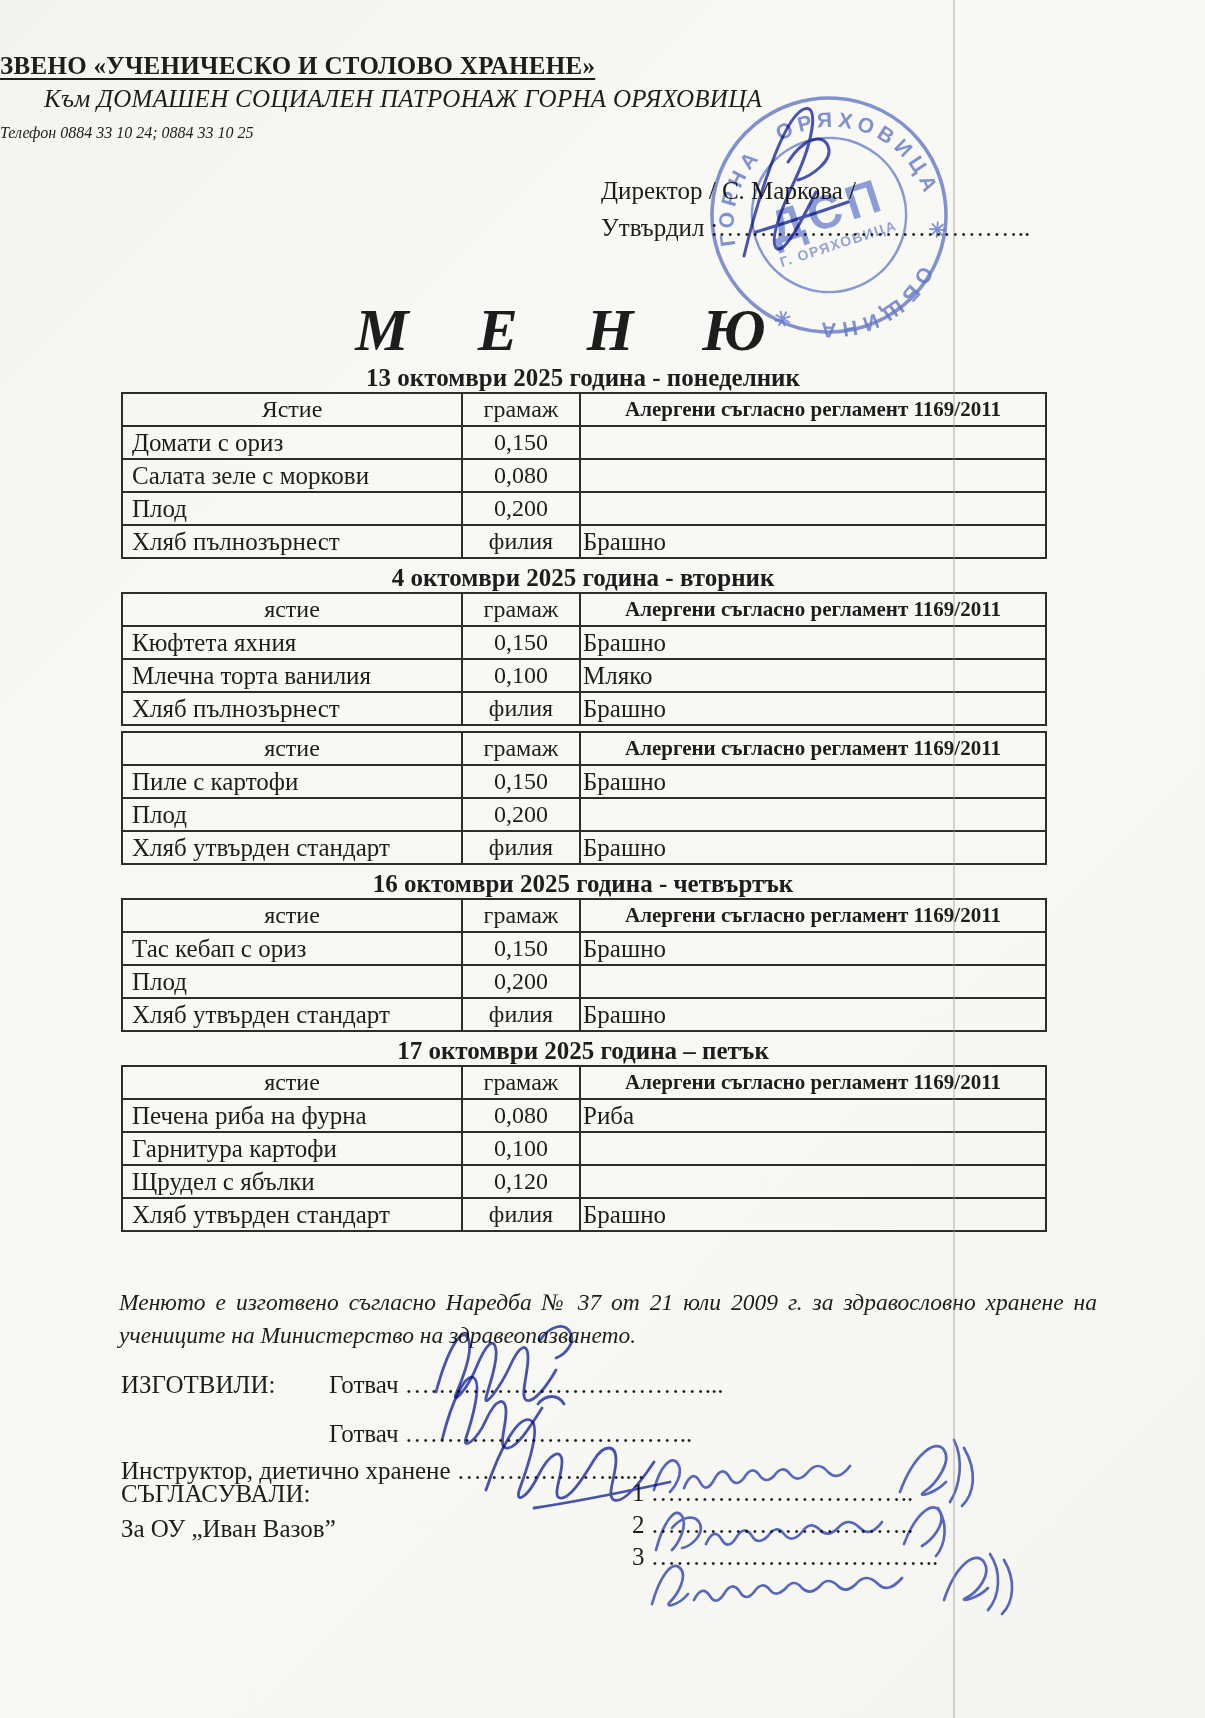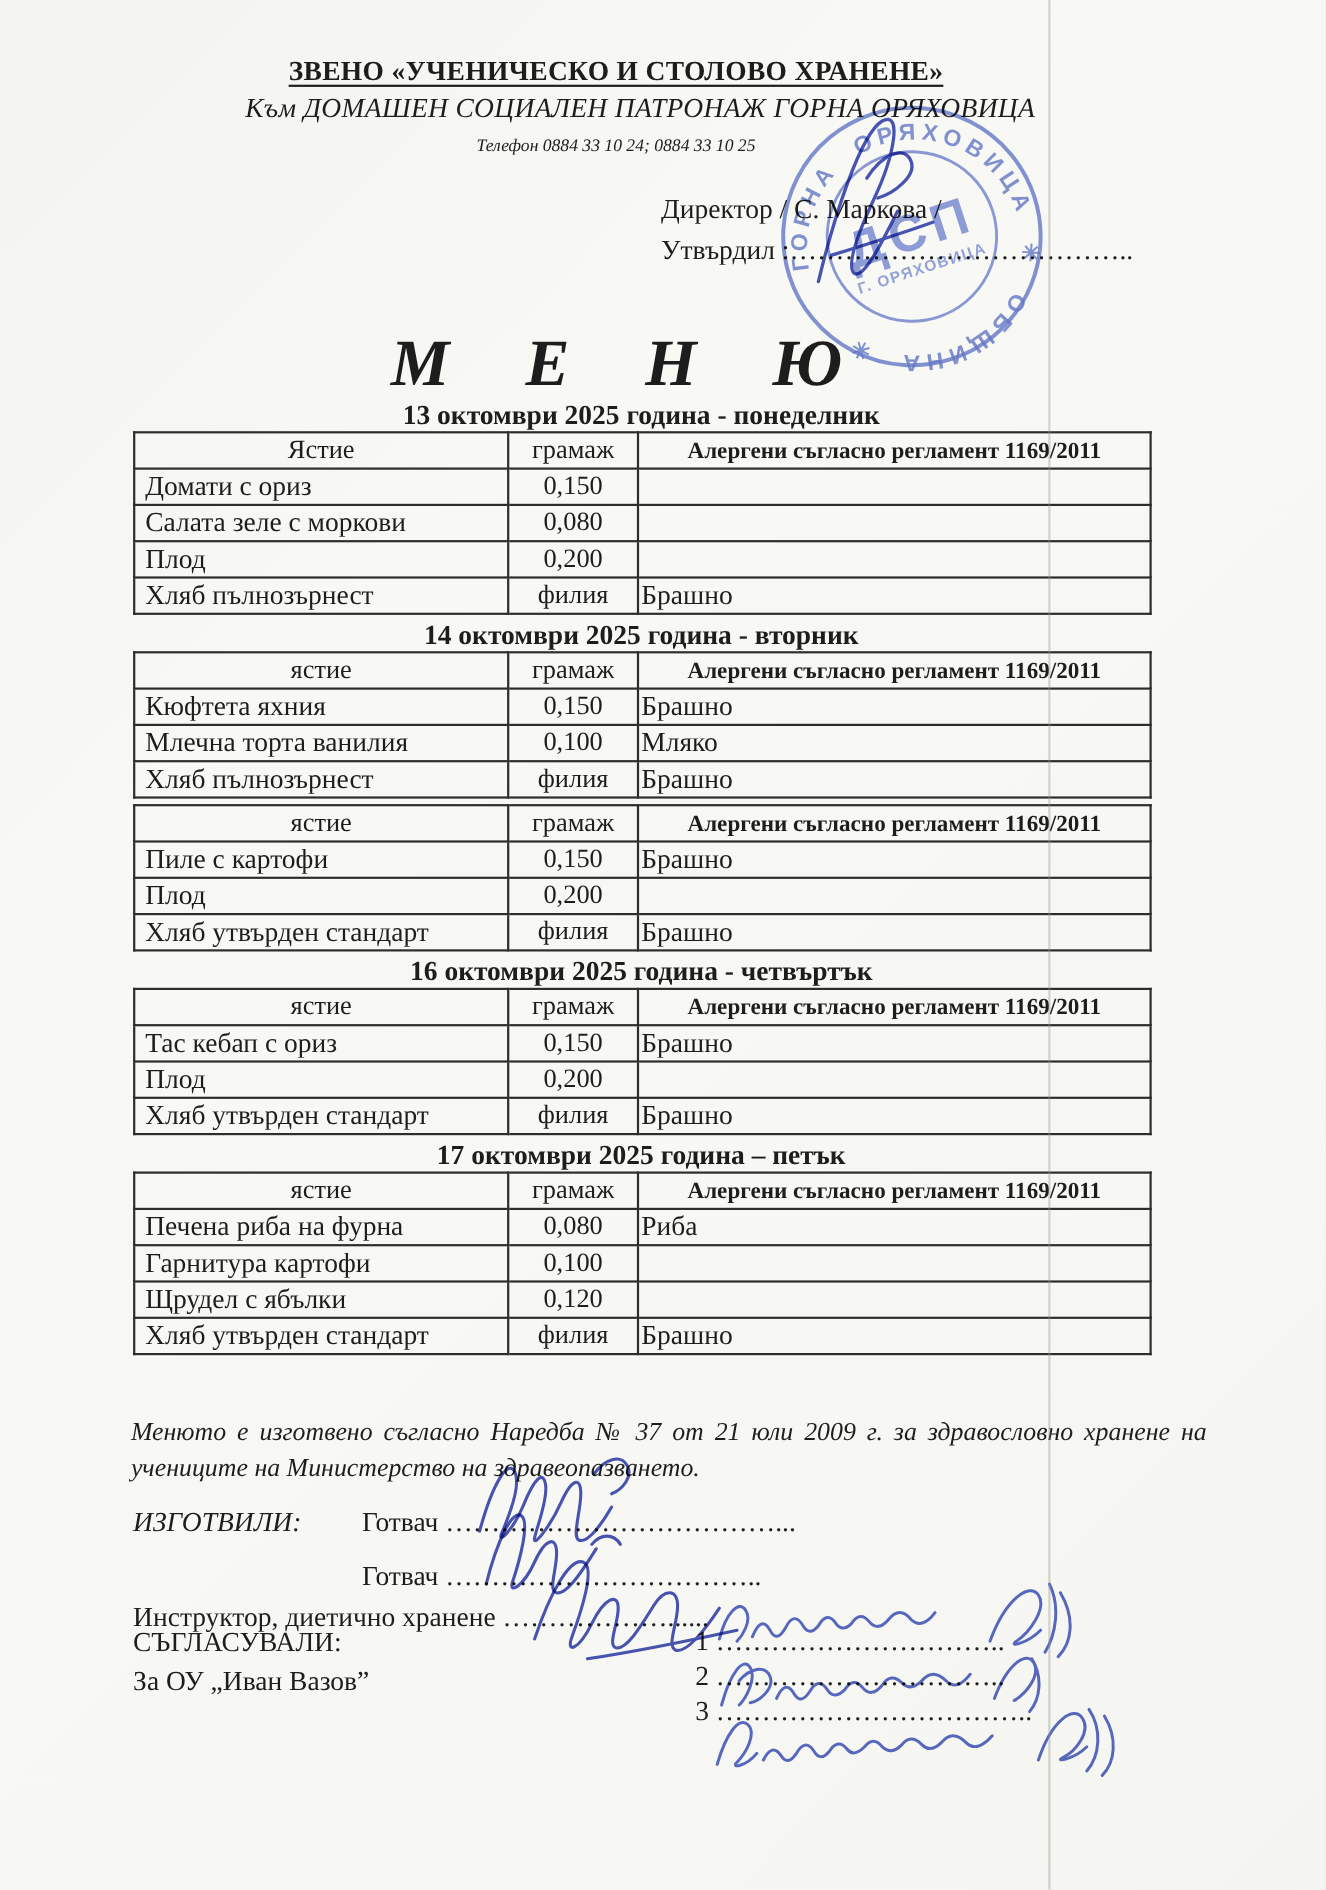--- a/index.html
+++ b/index.html
@@ -5,21 +5,21 @@
   html,body{margin:0;padding:0;background:#e9e9e6;}
   .page{
     position:relative;width:1205px;height:1718px;margin:0 auto;
     background:linear-gradient(135deg,#f3f3ef 0%,#f8f8f5 30%,#f7f7f3 70%,#f4f4f0 100%);
     font-family:"Liberation Serif", serif;color:#1d1d1d;overflow:hidden;
   }
   .fold-line{position:absolute;left:953px;top:0;width:2px;height:100%;
     background:rgba(150,150,143,.38);z-index:9;}
 
   
-  .header{position:absolute;top:52px;left:0;width:1120px;text-align:center;z-index:1;}
+  .header{position:absolute;top:52px;left:0;width:1120px;z-index:1;}
   .org-name{font-size:25px;font-weight:bold;text-decoration:underline;
     text-underline-offset:4px;letter-spacing:.3px;}
   .org-sub{font-size:25px;font-style:italic;margin-top:5px;letter-spacing:.3px;padding-left:44px;}
   .org-phone{font-size:16px;font-style:italic;margin-top:11px;}
 
   .approve{position:absolute;left:601px;top:172px;font-size:25px;line-height:37px;z-index:1;}
 
   .stamp-wrap{position:absolute;left:694px;top:84px;width:270px;height:262px;z-index:2;
     transform:rotate(-18deg);opacity:.88;mix-blend-mode:multiply;}
   .sig{position:absolute;z-index:4;mix-blend-mode:multiply;}
@@ -38,21 +38,21 @@
   .menu-table th{font-weight:normal;font-size:24px;text-align:center;}
   .menu-table th.col-allergens{font-weight:bold;font-size:21px;}
   .menu-table td.col-dish{font-size:25px;padding-left:9px;text-align:left;}
   .menu-table td.col-amount{font-size:24px;text-align:center;}
   .menu-table td.col-allergens{font-size:25px;padding-left:2px;text-align:left;}
 
   
   .note{position:absolute;left:119px;top:1286px;width:978px;font-style:italic;
     font-size:23.5px;line-height:33px;text-align:justify;z-index:1;}
   .prepared{position:absolute;left:121px;top:1366px;font-size:25px;line-height:37px;z-index:1;}
-  .prep-label{display:inline-block;min-width:208px;font-style:italic;}
+  .prep-label{display:inline-block;min-width:208px;}
   .prep-indent{padding-left:208px;margin-top:12px;}
   .agreed{position:absolute;left:121px;top:1476px;font-size:25px;line-height:35px;z-index:1;}
   .numbered{position:absolute;left:632px;top:1478px;font-size:25px;line-height:29px;z-index:1;}
   .numbered div{margin-bottom:3px;}
 </style>
 </head>
 <body>
 
 <div class="page">
 
@@ -129,21 +129,21 @@
             <tr>
               <td class="col-dish">Хляб пълнозърнест</td>
               <td class="col-amount">филия</td>
               <td class="col-allergens">Брашно</td>
             </tr>
           </tbody>
       </table>
     </section>
 
     <section class="menu">
-      <h3 class="date-heading">14 октомври 2025 година - вторник</h3>
+      <h3 class="date-heading">4 октомври 2025 година - вторник</h3>
       <table class="menu-table">
         <colgroup>
             <col style="width:340px">
             <col style="width:118px">
             <col style="width:466px">
           </colgroup>
         <thead>
           <tr>
             <th class="col-dish">ястие</th>
             <th class="col-amount">грамаж</th>

